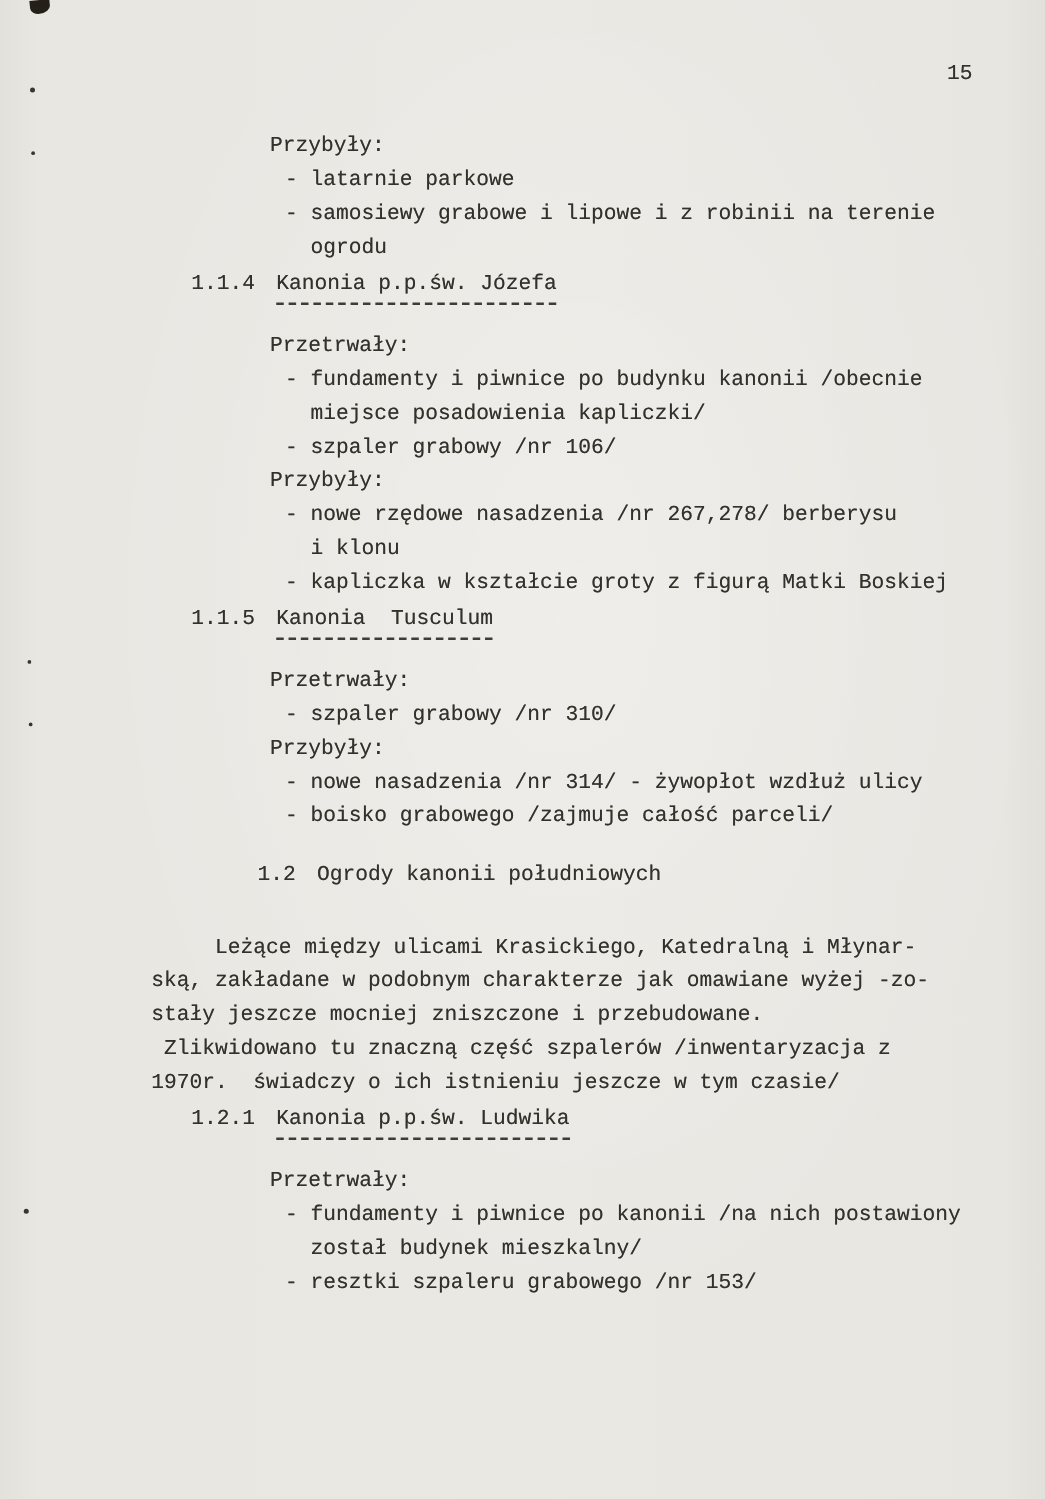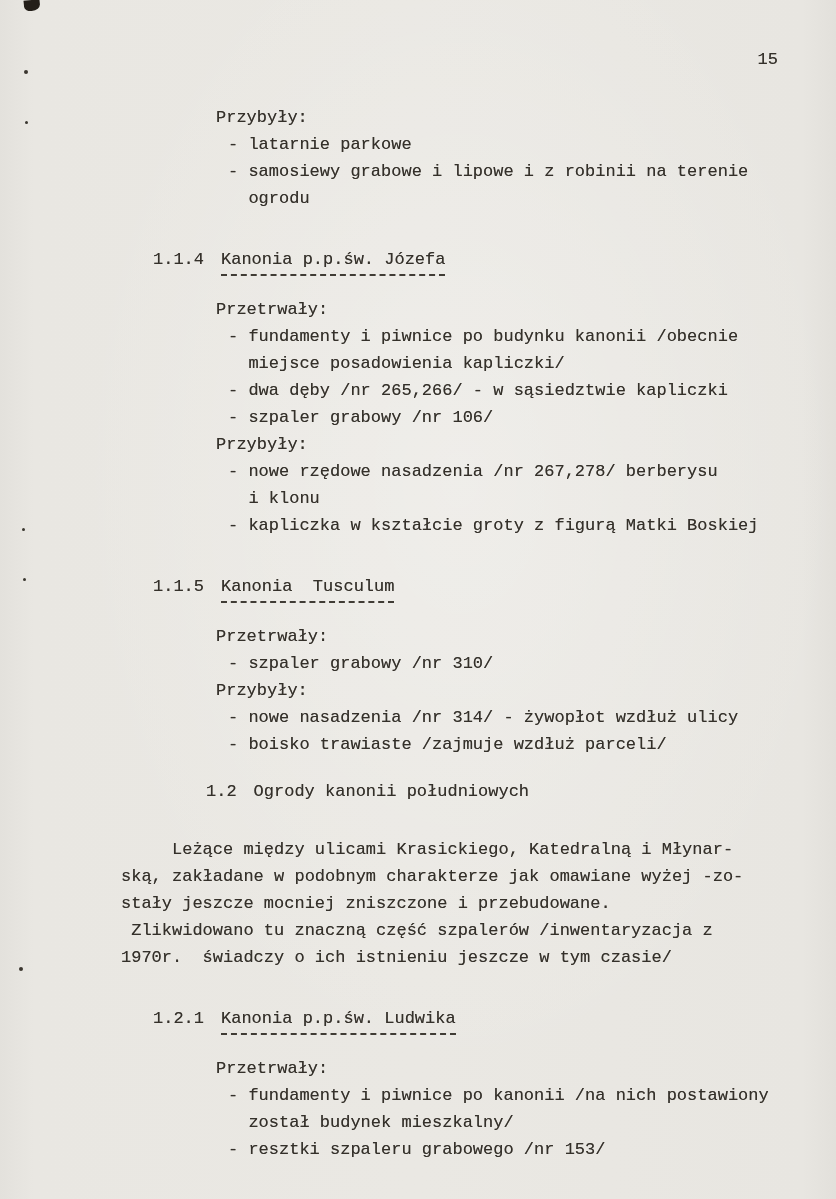--- a/index.html
+++ b/index.html
@@ -31,21 +31,21 @@
     left: 121px;
     top: 104px;
     width: 660px;
   }
   .block { white-space: pre; }
   .block-label   { padding-left: 95px; }
   .block-item    { padding-left: 107px; }
   .block-paragraph { padding-left: 0; }
   .block-heading {
     padding-left: 32px;
-    margin-top: 34px;
+    margin-top: 2px;
     margin-bottom: 20px;
     display: flex;
   }
   .block-subheading {
     padding-left: 85px;
     margin-top: 20px;
     margin-bottom: 31px;
     display: flex;
   }
   .sec-num { margin-right: 17px; white-space: pre; }
@@ -76,31 +76,30 @@
 <div class="page">
   <div class="corner-mark"></div>
   <div class="page-number">15</div>
   <div class="content" id="content">
       <div class="block block-label">Przybyły:</div>
       <div class="block block-item"><div class="line">- latarnie parkowe</div></div>
       <div class="block block-item"><div class="line">- samosiewy grabowe i lipowe i z robinii na terenie</div><div class="line">  ogrodu</div></div>
       <div class="block block-heading"><span class="sec-num">1.1.4</span><span class="sec-title underlined">Kanonia p.p.św. Józefa</span></div>
       <div class="block block-label">Przetrwały:</div>
       <div class="block block-item"><div class="line">- fundamenty i piwnice po budynku kanonii /obecnie</div><div class="line">  miejsce posadowienia kapliczki/</div></div>
-      <div class="block block-item"><div class="line">- dwa dęby /nr 265,266/ - w sąsiedztwie kapliczki</div></div>
       <div class="block block-item"><div class="line">- szpaler grabowy /nr 106/</div></div>
       <div class="block block-label">Przybyły:</div>
       <div class="block block-item"><div class="line">- nowe rzędowe nasadzenia /nr 267,278/ berberysu</div><div class="line">  i klonu</div></div>
       <div class="block block-item"><div class="line">- kapliczka w kształcie groty z figurą Matki Boskiej</div></div>
       <div class="block block-heading"><span class="sec-num">1.1.5</span><span class="sec-title underlined">Kanonia  Tusculum</span></div>
       <div class="block block-label">Przetrwały:</div>
       <div class="block block-item"><div class="line">- szpaler grabowy /nr 310/</div></div>
       <div class="block block-label">Przybyły:</div>
       <div class="block block-item"><div class="line">- nowe nasadzenia /nr 314/ - żywopłot wzdłuż ulicy</div></div>
-      <div class="block block-item"><div class="line">- boisko trawiaste /zajmuje wzdłuż parceli/</div></div>
+      <div class="block block-item"><div class="line">- boisko grabowego /zajmuje całość parceli/</div></div>
       <div class="block block-subheading"><span class="sec-num">1.2</span><span class="sec-title">Ogrody kanonii południowych</span></div>
       <div class="block block-paragraph"><div class="line">     Leżące między ulicami Krasickiego, Katedralną i Młynar-</div><div class="line">ską, zakładane w podobnym charakterze jak omawiane wyżej -zo-</div><div class="line">stały jeszcze mocniej zniszczone i przebudowane.</div><div class="line"> Zlikwidowano tu znaczną część szpalerów /inwentaryzacja z</div><div class="line">1970r.  świadczy o ich istnieniu jeszcze w tym czasie/</div></div>
       <div class="block block-heading"><span class="sec-num">1.2.1</span><span class="sec-title underlined">Kanonia p.p.św. Ludwika</span></div>
       <div class="block block-label">Przetrwały:</div>
       <div class="block block-item"><div class="line">- fundamenty i piwnice po kanonii /na nich postawiony</div><div class="line">  został budynek mieszkalny/</div></div>
       <div class="block block-item"><div class="line">- resztki szpaleru grabowego /nr 153/</div></div>
     </div>
 <div class="speck" style="left: 24px; top: 70px; width: 4px; height: 4px;"></div>
     <div class="speck" style="left: 25px; top: 121px; width: 3px; height: 3px;"></div>
     <div class="speck" style="left: 22px; top: 528px; width: 3px; height: 3px;"></div>

